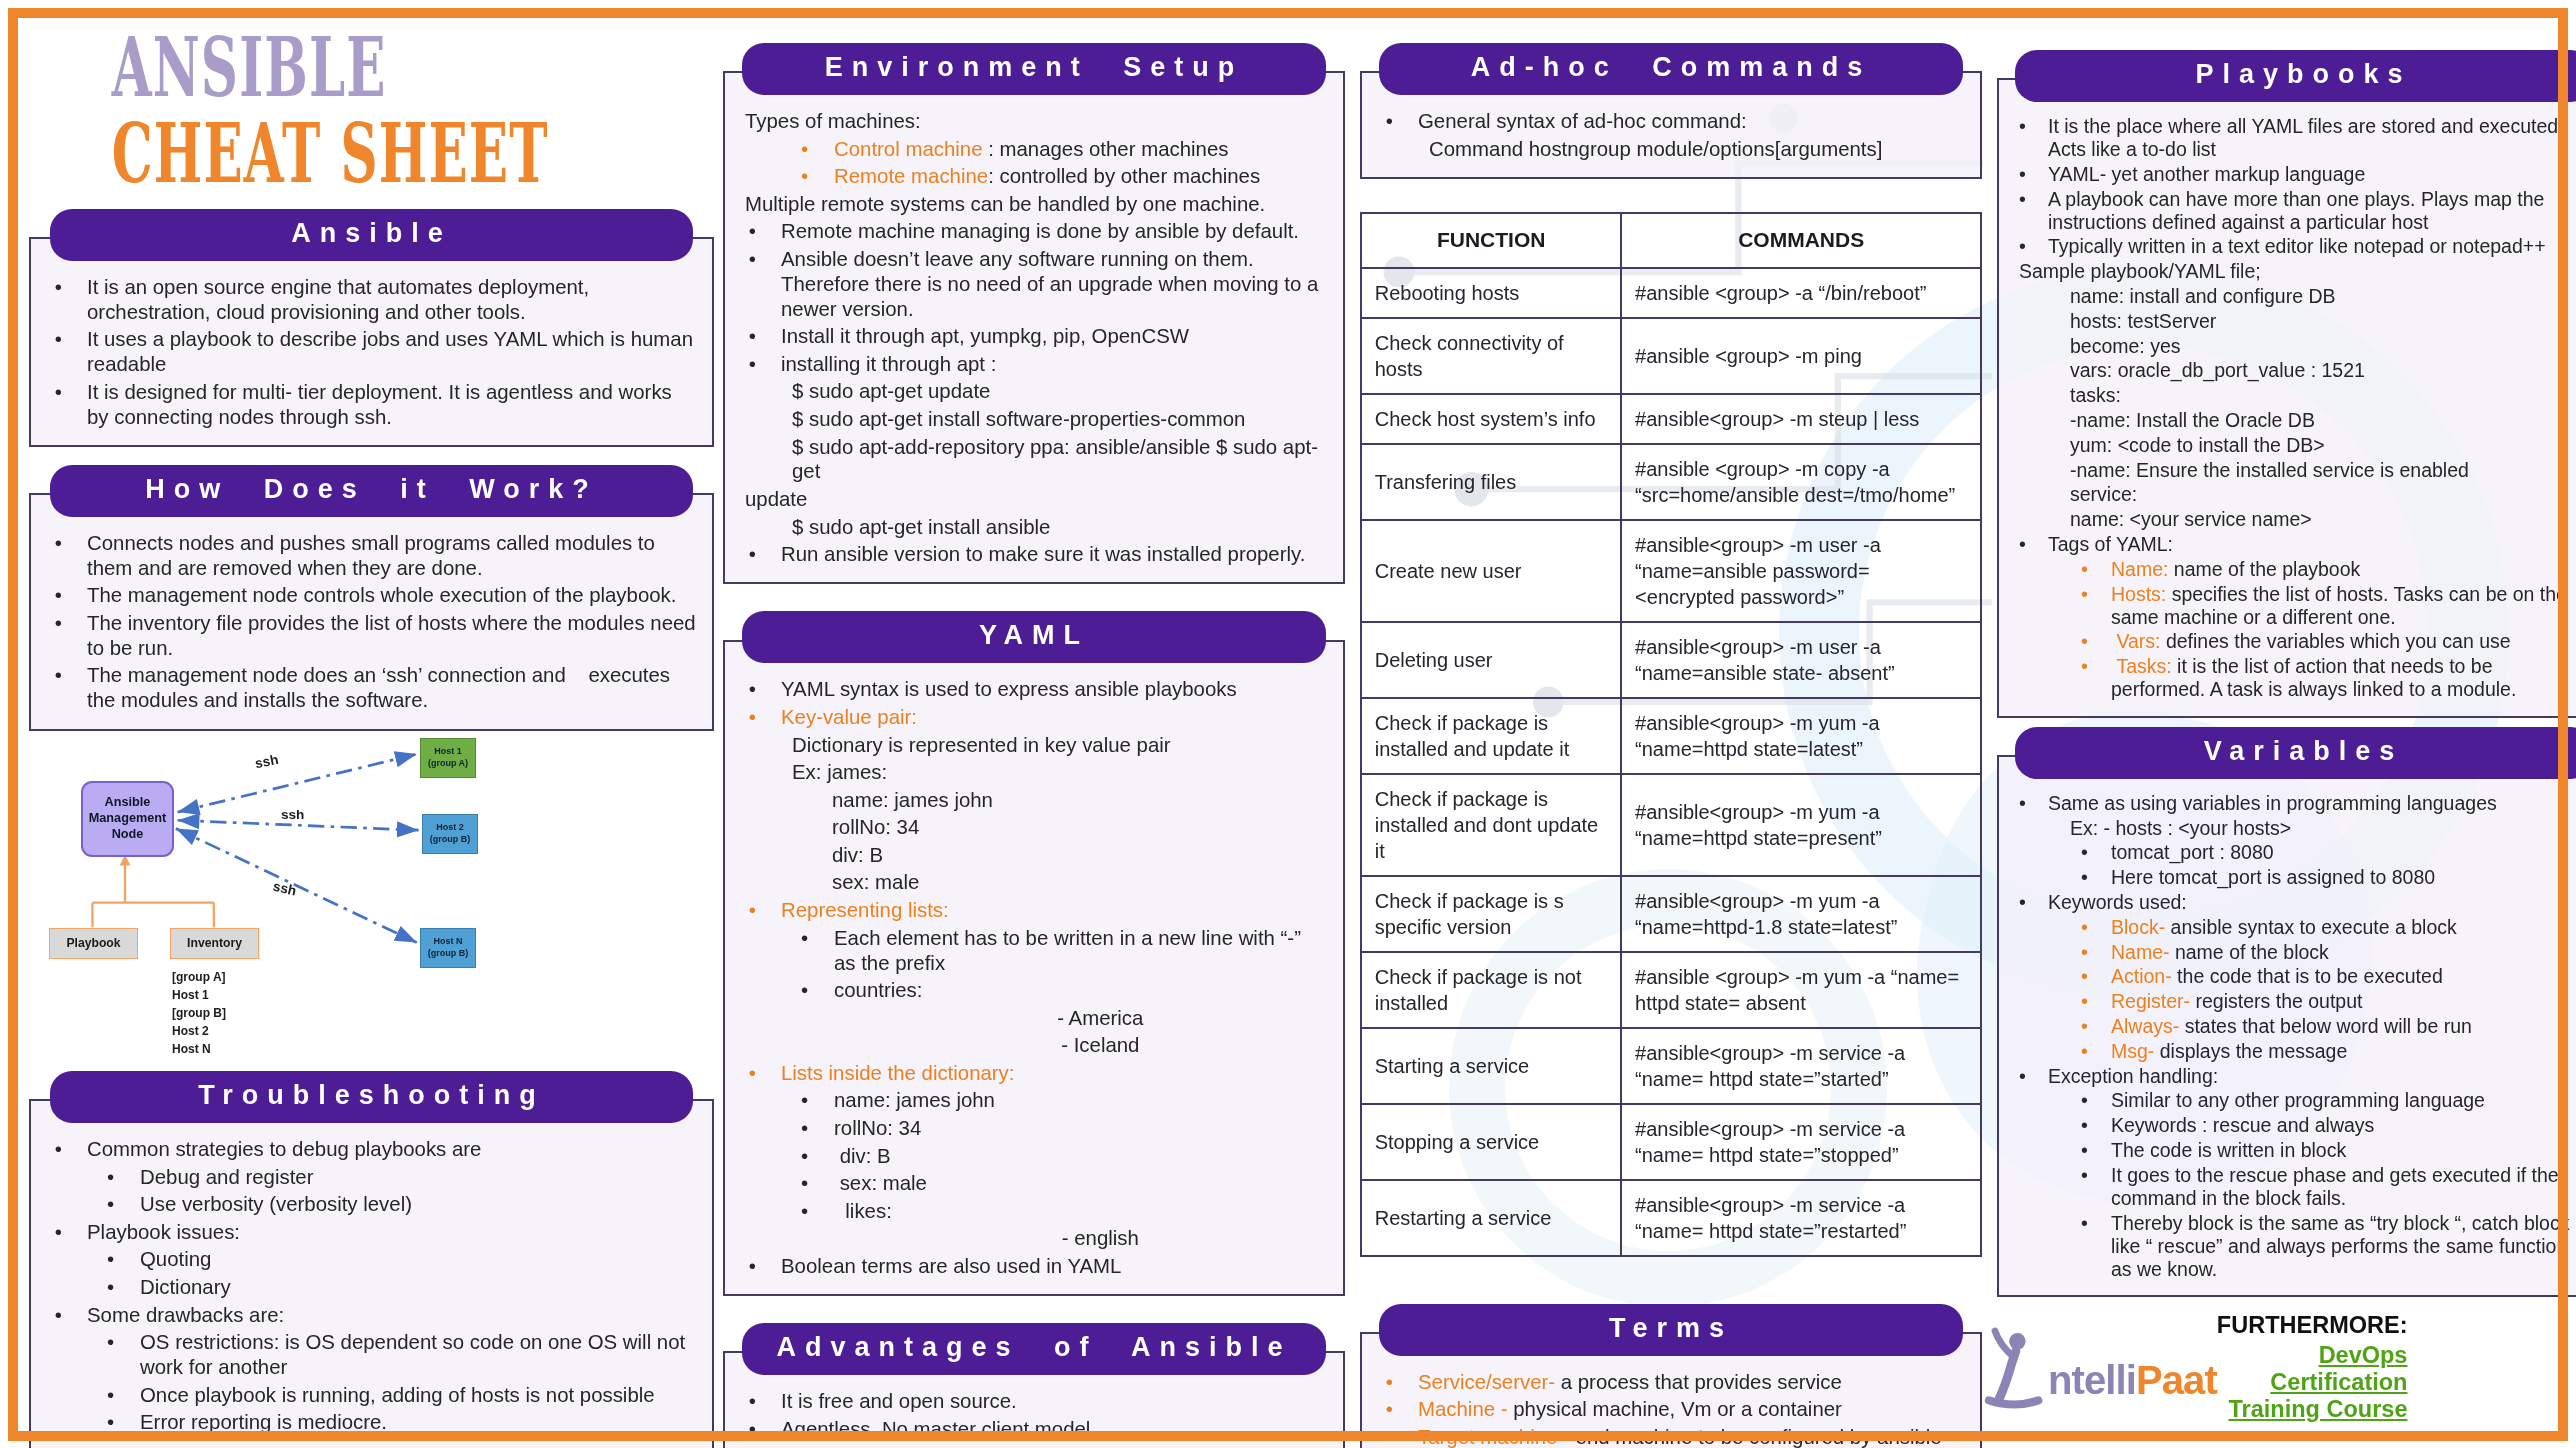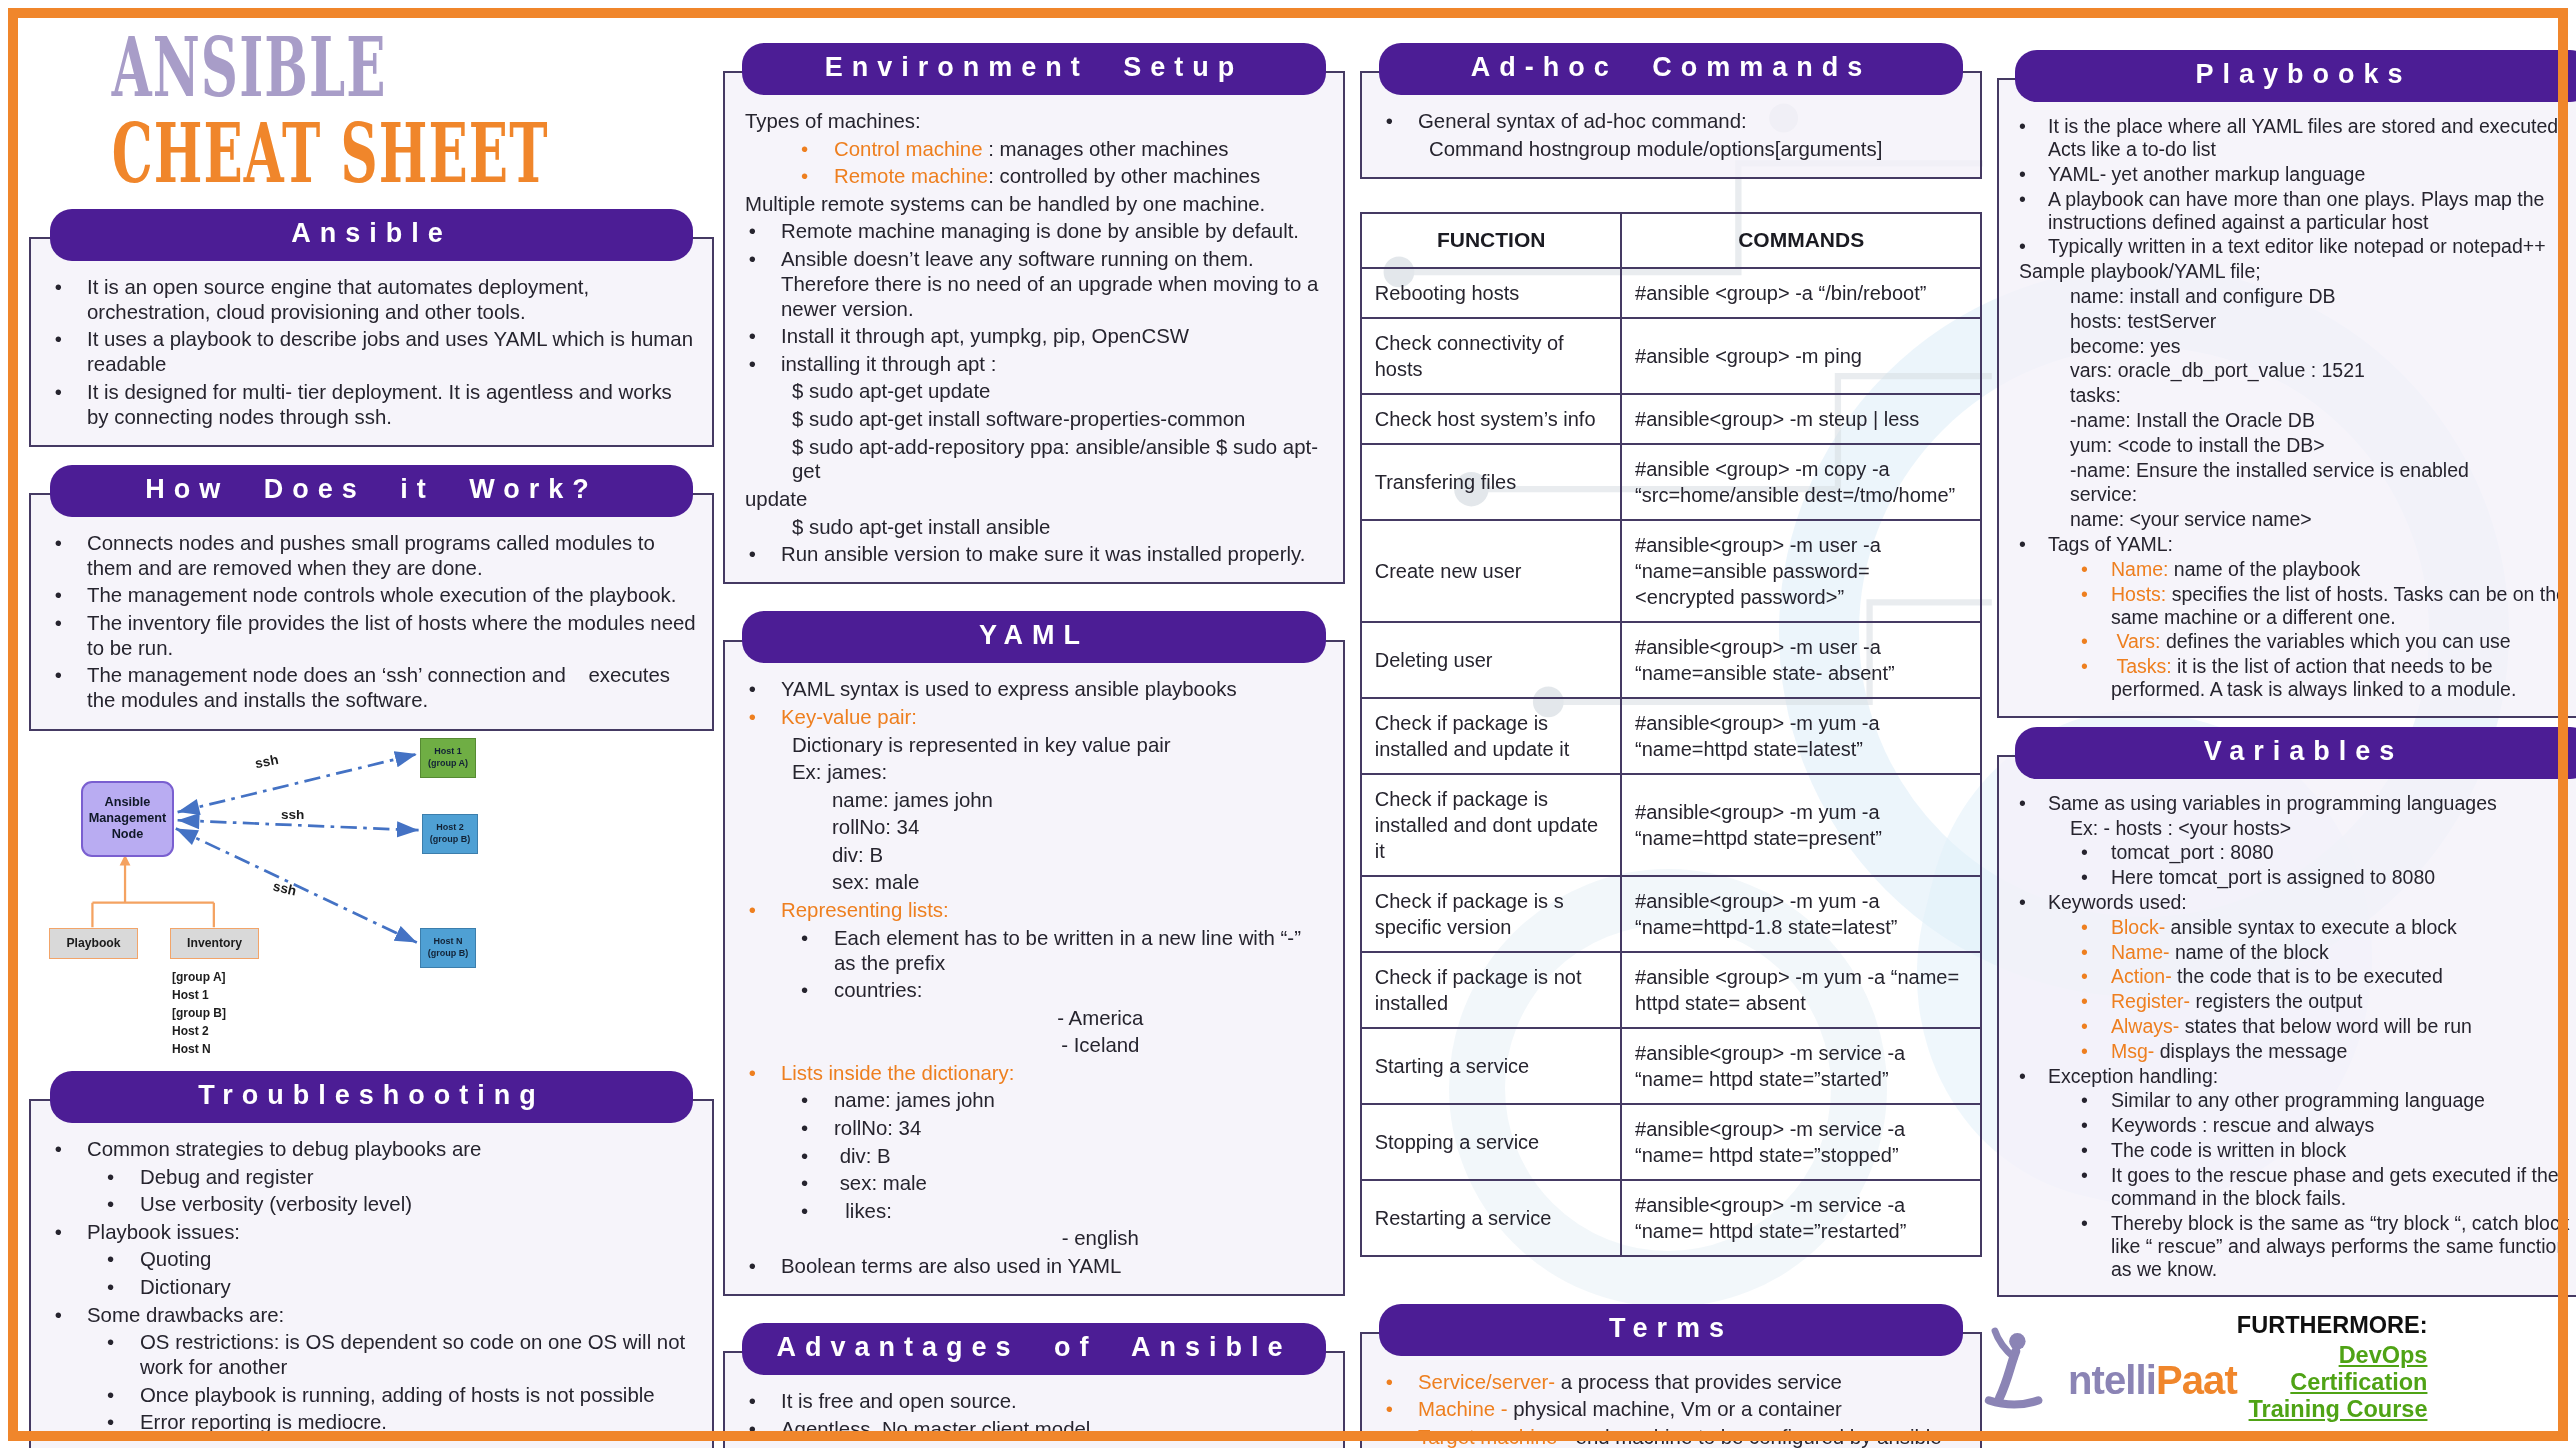--- a/index.html
+++ b/index.html
@@ -79,21 +79,21 @@
   .adhoc-table{width:100%;border-collapse:collapse;margin-top:33px;background:transparent;position:relative;z-index:1;}
   .adhoc-table th,.adhoc-table td{border:2.7px solid #453A63;}
   .adhoc-table th{font-size:21px;font-weight:bold;text-align:center;padding:14.5px 7.2px;color:#1B1B22;}
   .adhoc-table td{font-size:20px;padding:11px 9px 11px 12.7px;line-height:1.3;color:#26242E;}
   .adhoc-table td.fn{width:42%;}
   .terms-gap{margin-top:47px;}
 
   
   .footer{display:flex;justify-content:space-between;align-items:center;margin:14.5px 0 0 -20px;width:426px;}
   .brand{display:flex;align-items:flex-end;}
-  .brand-text{font-weight:800;font-size:40px;letter-spacing:-0.9px;line-height:1;padding-bottom:12.7px;margin-left:20px;}
+  .brand-text{font-weight:800;font-size:40px;letter-spacing:-0.9px;line-height:1;padding-bottom:12.7px;}
   .b1{color:#8B84B5;} .b2{color:#F0862B;}
   .furth{text-align:right;}
   .f1{font-weight:bold;font-size:23.5px;color:#101010;margin-bottom:3.6px;}
   .f2{font-weight:bold;font-size:23.5px;color:#4FA315;text-decoration:underline;cursor:pointer;display:inline-block;}
 </style>
 </head>
 <body>
 
 <div id="canvas">
   <div class="frame"></div>

